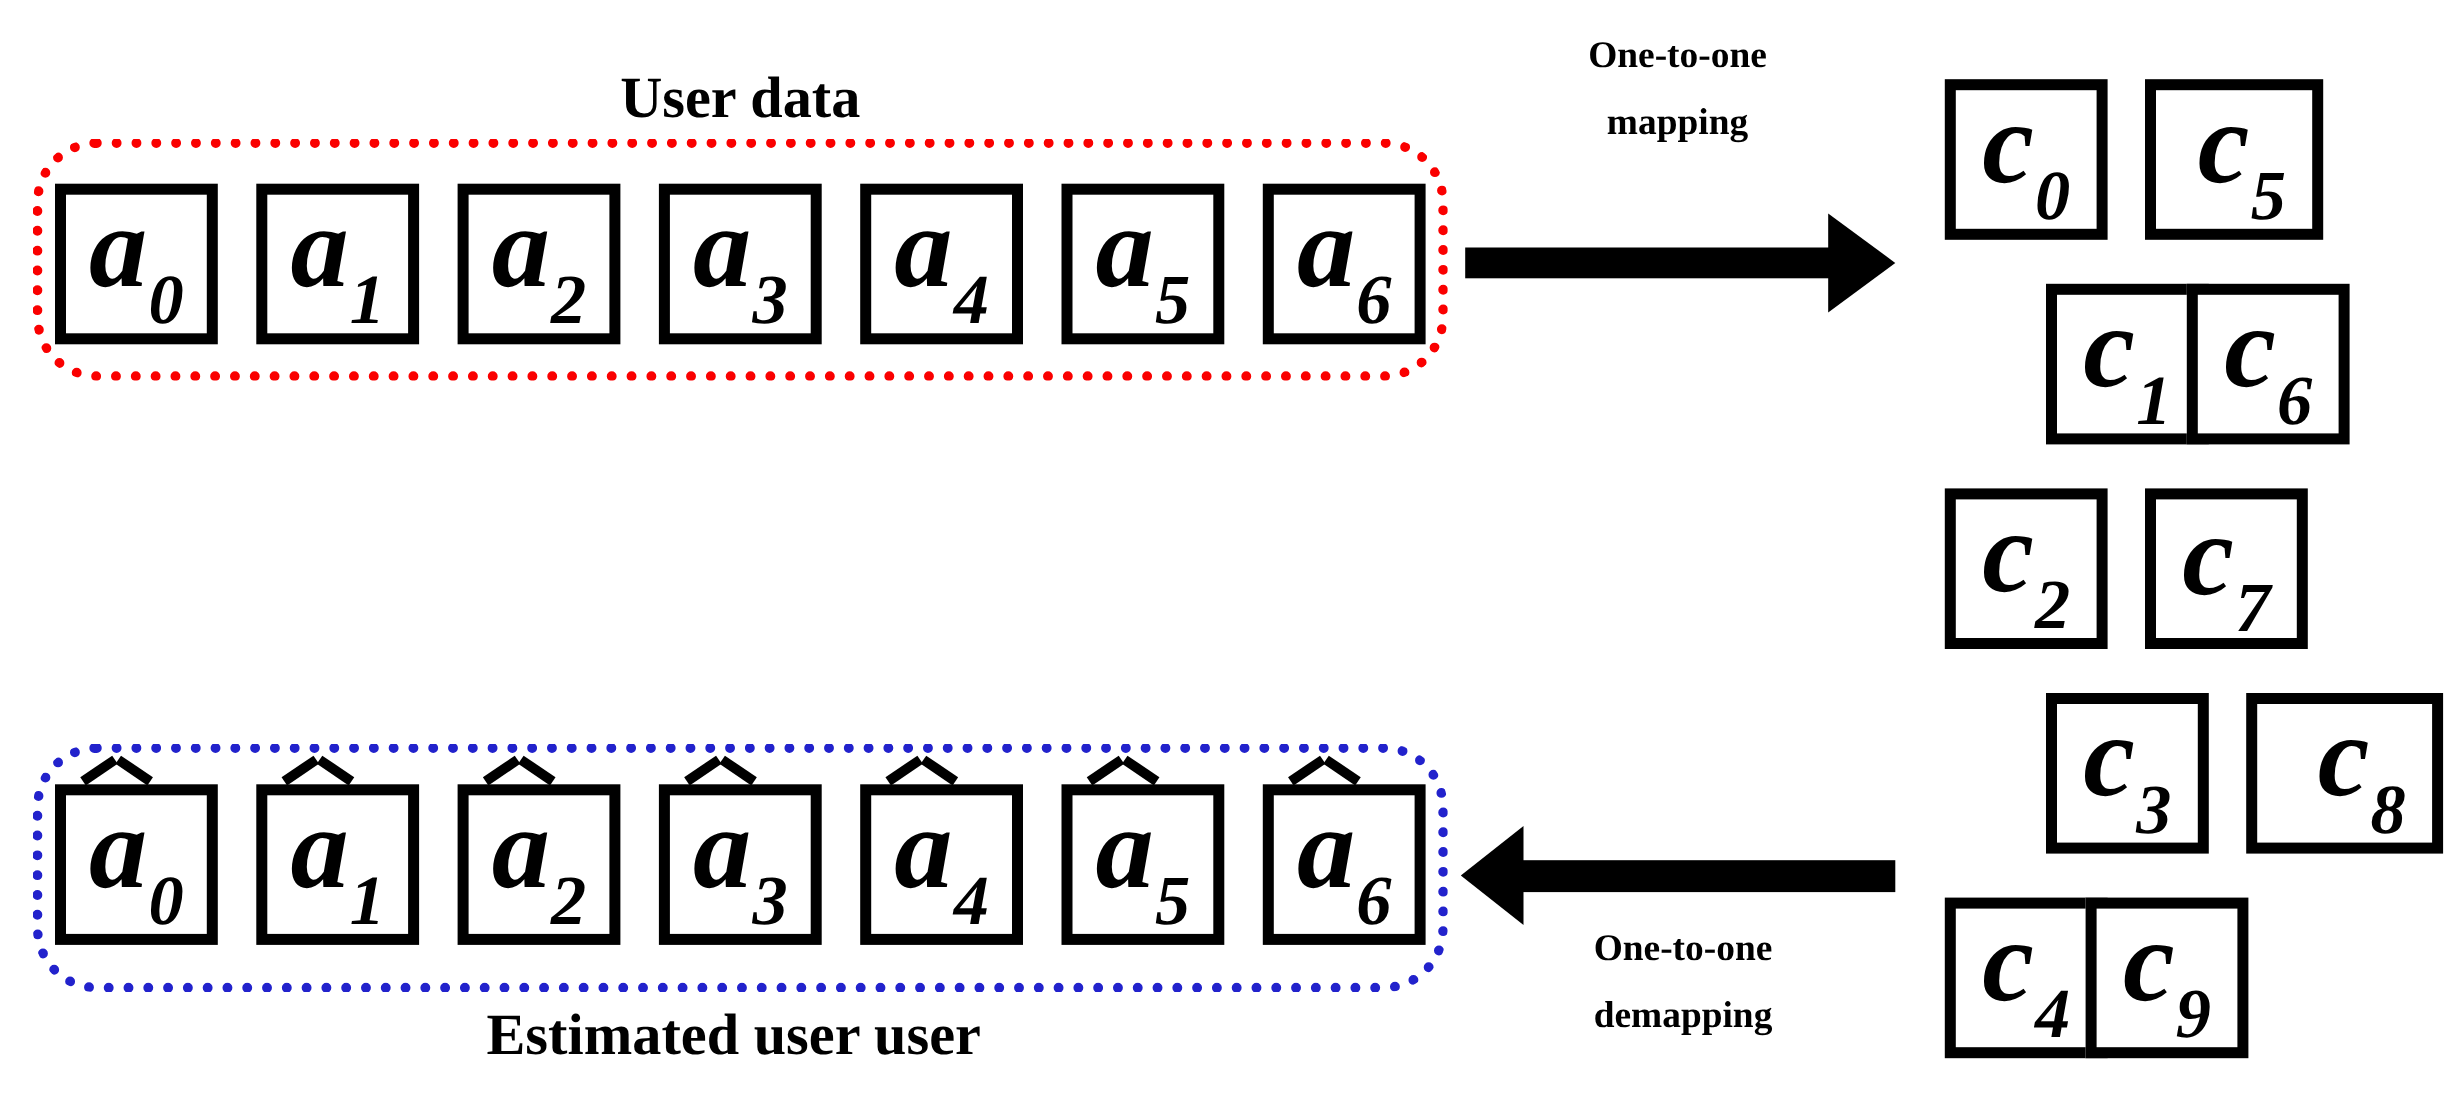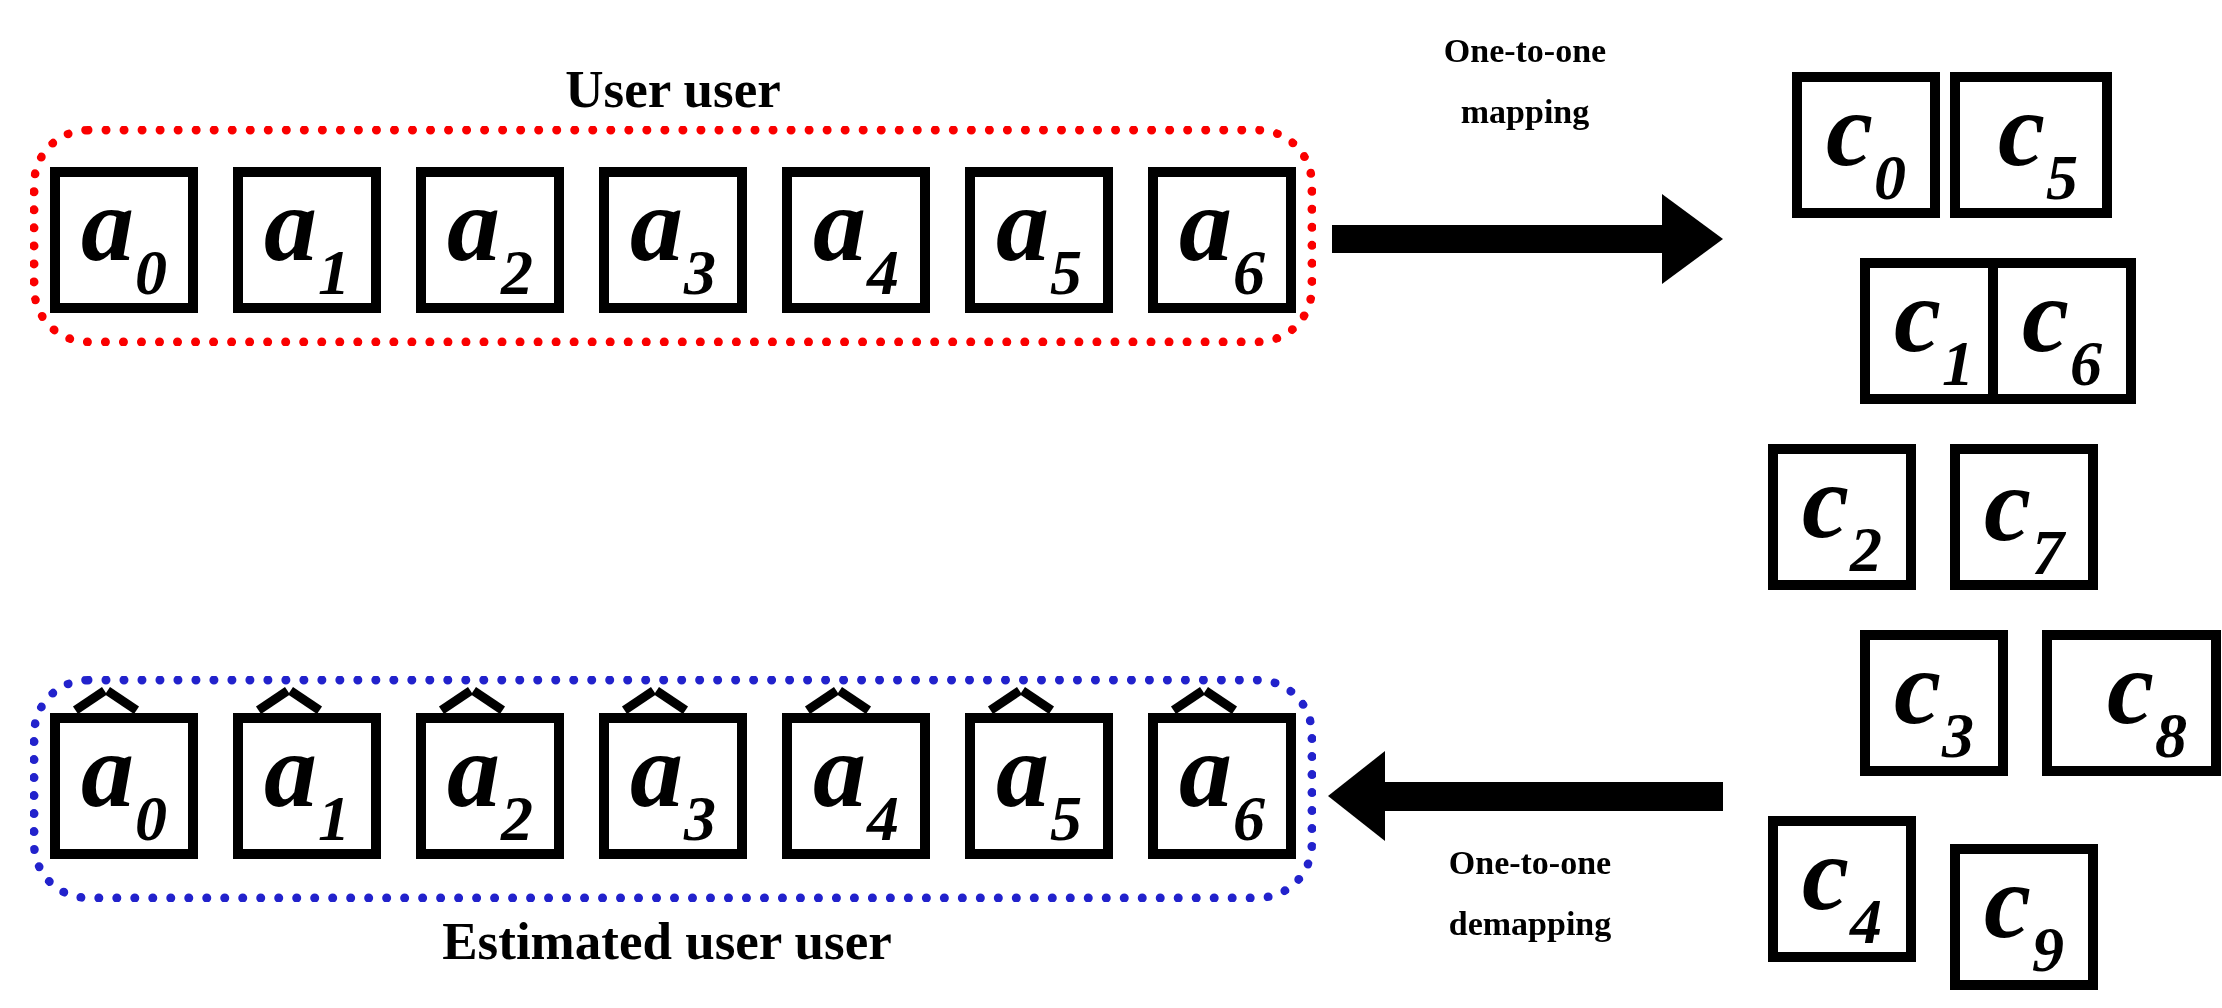--- a/index.html
+++ b/index.html
@@ -32,21 +32,21 @@
   .arrow-head.left{border-top:45px solid transparent;border-bottom:45px solid transparent;border-right:57px solid #000;}
   .arrow-label{
     position:absolute;text-align:center;font-weight:700;font-size:34px;line-height:61px;white-space:nowrap;
   }
 </style>
 </head>
 <body>
 
 <div id="canvas">
 
-  <div class="title" style="left:373px;top:60px;width:600px;">User user</div>
+  <div class="title" style="left:373px;top:60px;width:600px;">User data</div>
 
   <div class="group red" style="left:30px;top:126px;width:1268px;height:202px;"></div>
   <div id="user-boxes">
       <div class="databox" style="left: 50px; top: 167px;">
         <span class="boxlabel"><span class="base">a</span><span class="sub">0</span></span>
       </div>
       <div class="databox" style="left: 233px; top: 167px;">
         <span class="boxlabel"><span class="base">a</span><span class="sub">1</span></span>
       </div>
       <div class="databox" style="left: 416px; top: 167px;">
@@ -105,21 +105,21 @@
   <div>
     <div class="arrow-body" style="left:1383px;top:782px;width:340px;height:29px;"></div>
     <div class="arrow-head left" style="left:1328px;top:751px;"></div>
   </div>
   <div class="arrow-label" style="left:1380px;top:832px;width:300px;">
     <span>One-to-one</span><br>
     <span>demapping</span>
   </div>
 
   <div id="code-boxes">
-      <div class="databox" style="left: 1768px; top: 72px; margin-left: 24px;">
+      <div class="databox" style="left: 1768px; top: 72px;">
         <span class="boxlabel"><span class="base">c</span><span class="sub">0</span></span>
       </div>
       <div class="databox" style="left: 1950px; top: 72px; padding-left: 14px;">
         <span class="boxlabel"><span class="base">c</span><span class="sub">5</span></span>
       </div>
       <div class="databox" style="left: 1860px; top: 258px;">
         <span class="boxlabel"><span class="base">c</span><span class="sub">1</span></span>
       </div>
       <div class="databox" style="left: 1988px; top: 258px;">
         <span class="boxlabel"><span class="base">c</span><span class="sub">6</span></span>
@@ -132,18 +132,18 @@
       </div>
       <div class="databox" style="left: 1860px; top: 630px;">
         <span class="boxlabel"><span class="base">c</span><span class="sub">3</span></span>
       </div>
       <div class="databox" style="left: 2042px; top: 630px; padding-left: 31px;">
         <span class="boxlabel"><span class="base">c</span><span class="sub">8</span></span>
       </div>
       <div class="databox" style="left: 1768px; top: 816px;">
         <span class="boxlabel"><span class="base">c</span><span class="sub">4</span></span>
       </div>
-      <div class="databox" style="left: 1950px; top: 816px; margin-top: 28px;">
+      <div class="databox" style="left: 1896px; top: 816px;">
         <span class="boxlabel"><span class="base">c</span><span class="sub">9</span></span>
       </div>
     </div>
 
 </div>
 
 </body></html>

